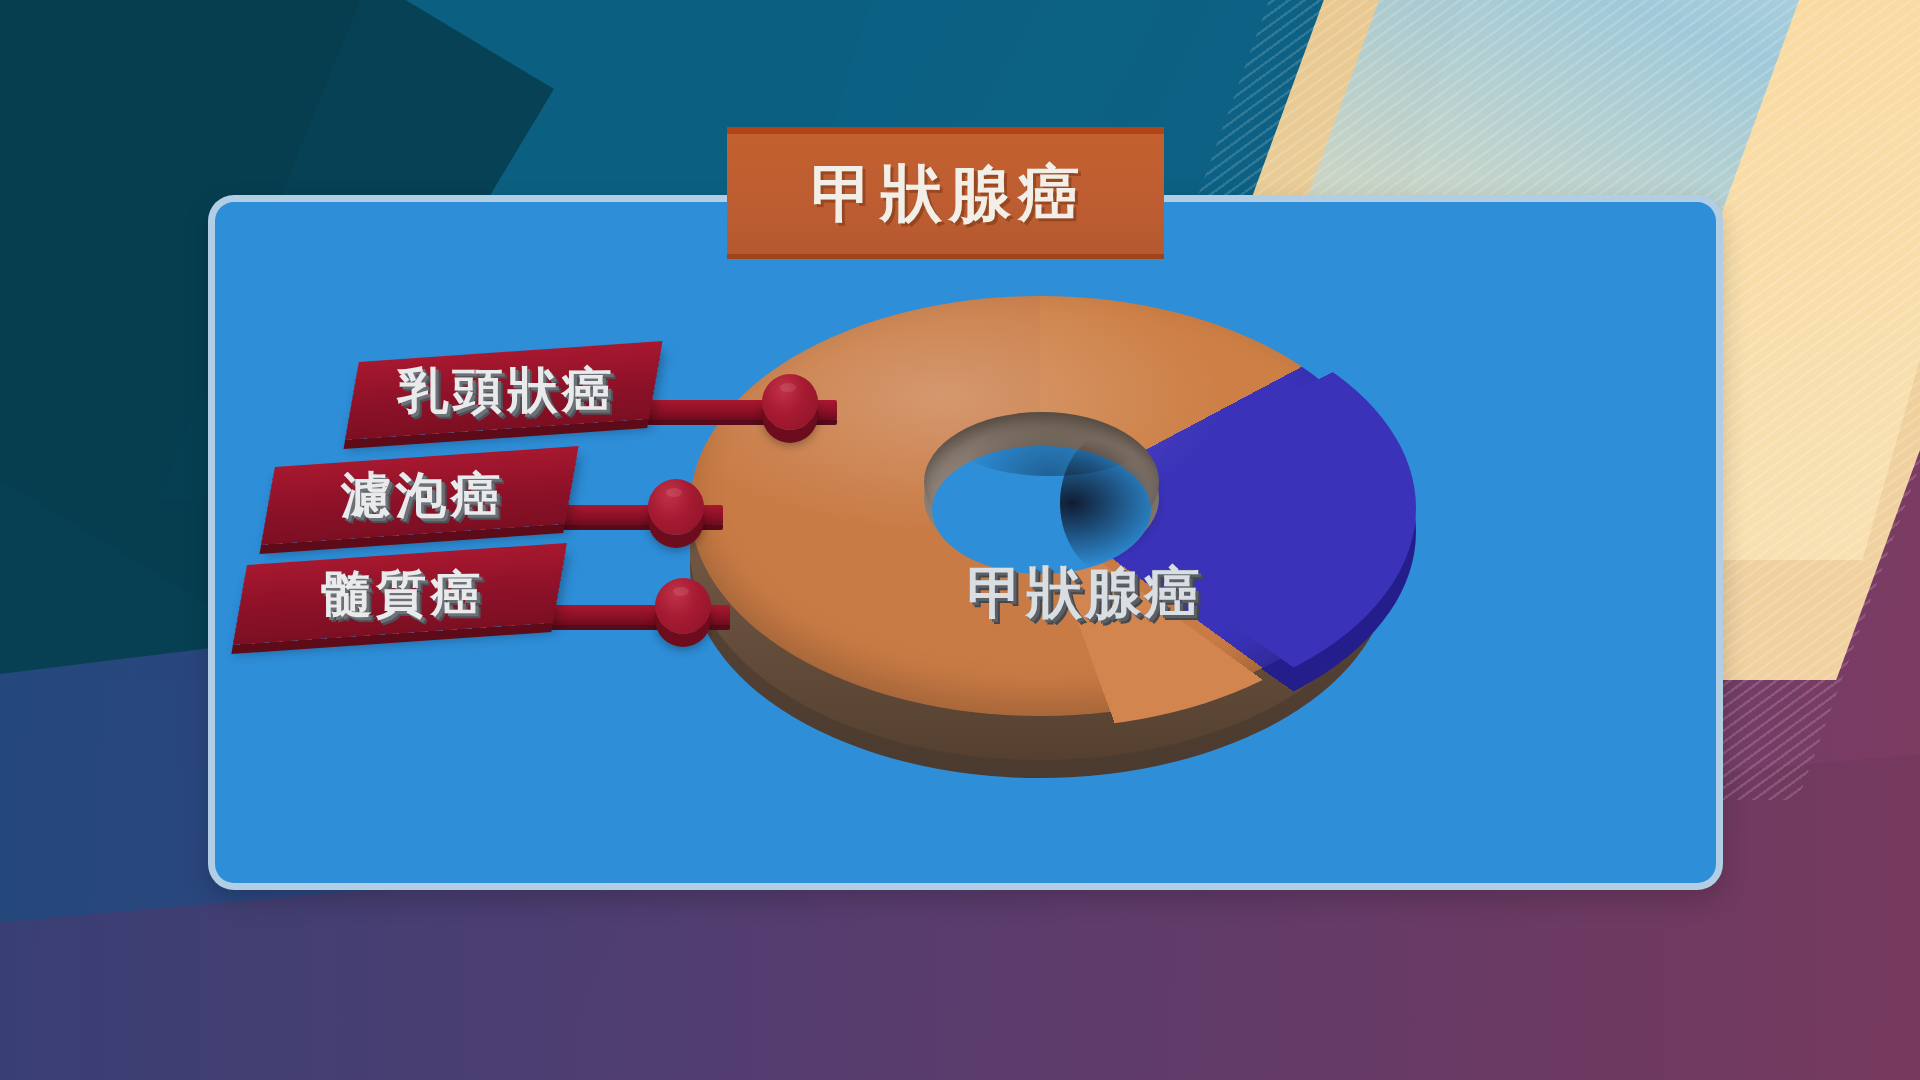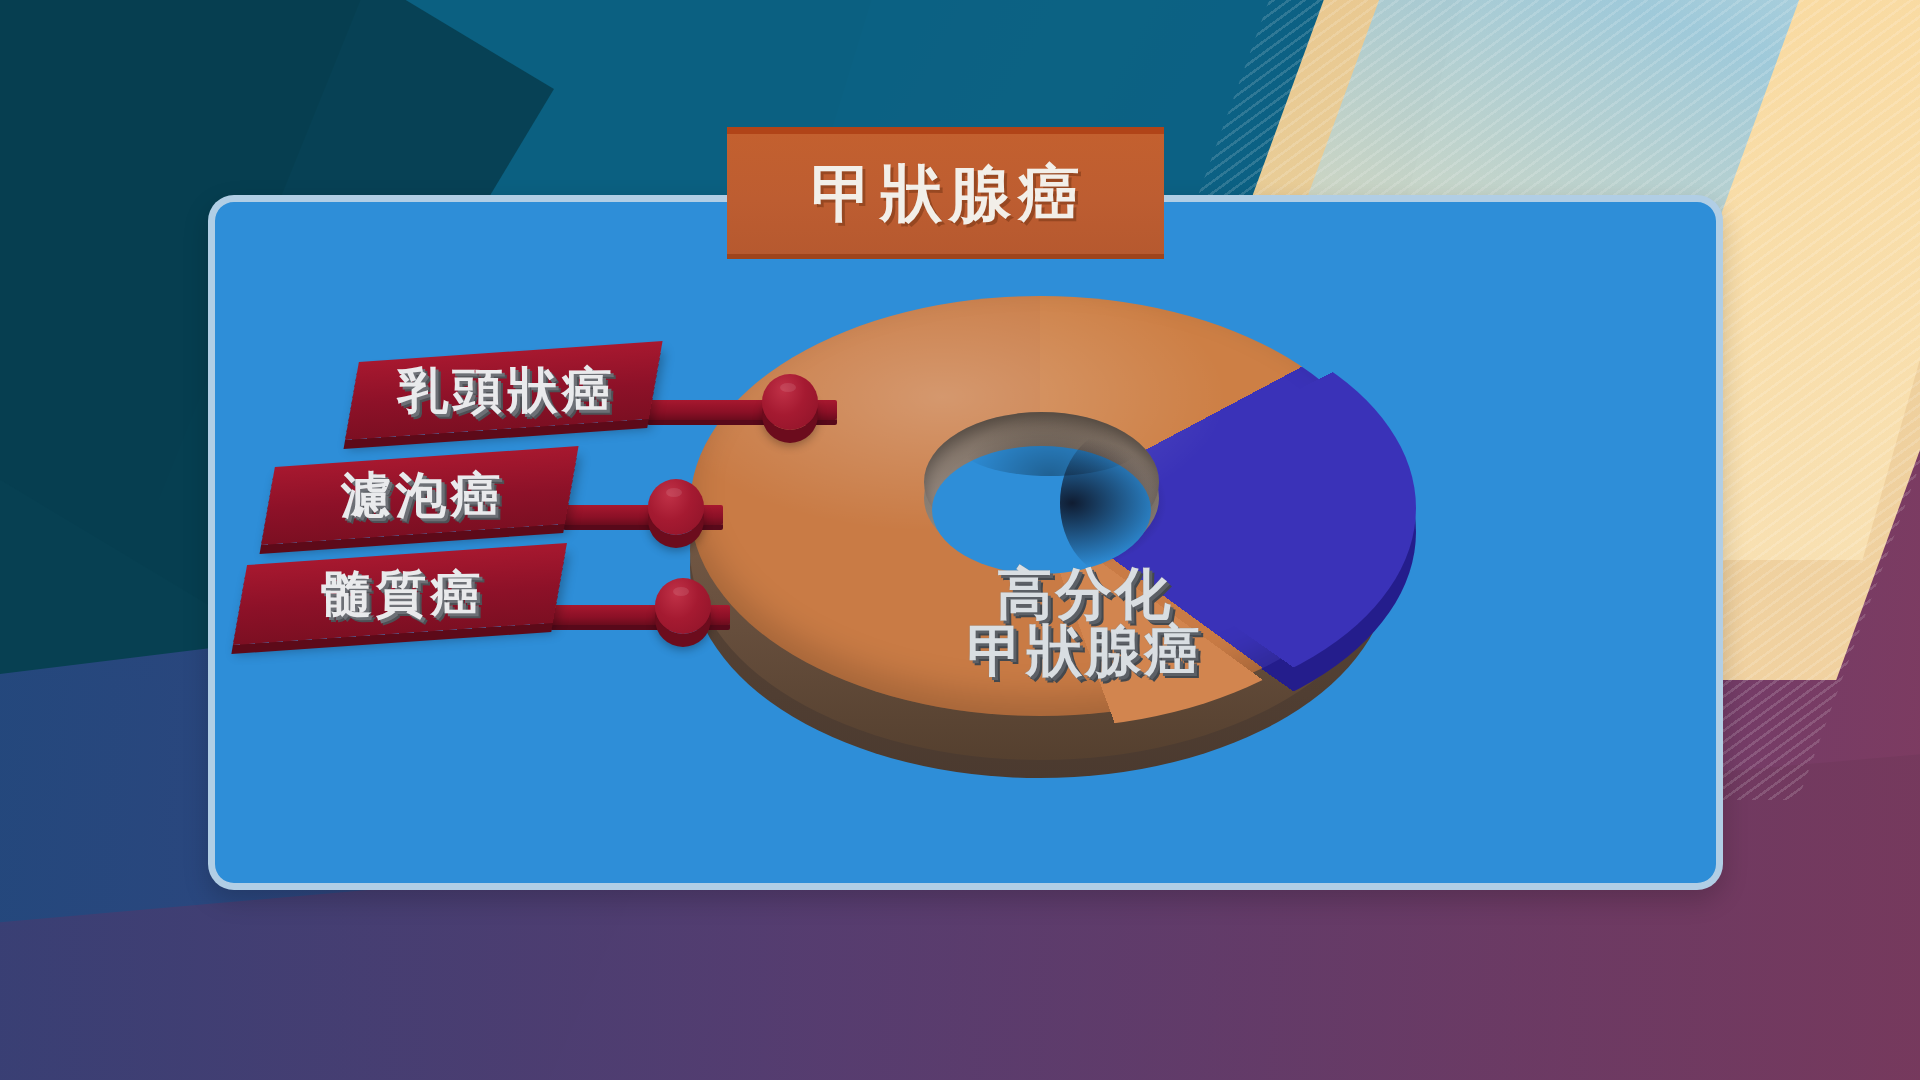--- a/index.html
+++ b/index.html
@@ -1,21 +1,21 @@
 <!DOCTYPE html>
 <html><head>
 <meta charset="utf-8">
 <style>
   html,body{margin:0;padding:0;}
   body{
     width:1920px;height:1080px;overflow:hidden;
     font-family:"DejaVu Sans","Liberation Sans",sans-serif;
     background:#0b4f66;
   }
-  #stage{position:relative;width:1920px;height:1080px;overflow:hidden;}
+  #stage{position:relative;width:1920px;height:1080px;overflow:hidden;font-family:Liberation Serif, serif;}
 
   
   .bg-base{
     position:absolute;inset:0;
     background:linear-gradient(118deg,
       #0a4a60 0%, #0a4a60 16%,
       #11597a 30%, #1d5f8a 45%,
       #2f5590 58%, #58427d 70%,
       #7b3b63 82%, #8f3d52 100%);
   }
@@ -260,21 +260,20 @@
     <div class="disc blue-slice"></div>
     <div class="disc disc-sheen"></div>
     <div class="disc hole-side"></div>
     <div class="disc hole-top"></div>
     <div class="disc hole-inner"></div>
     <div class="disc hole-shadow"></div>
     <div class="disc hole-dark-right"></div>
   </div>
 
   <div id="center-label">
-    <div>高分化</div>
     <div>甲狀腺癌</div>
   </div>
 
   <div class="callout" id="callout-1">
     <div class="leader"></div>
     <div class="pin"></div>
     <div class="plaque">
       <span>乳頭狀癌</span>
     </div>
   </div>

